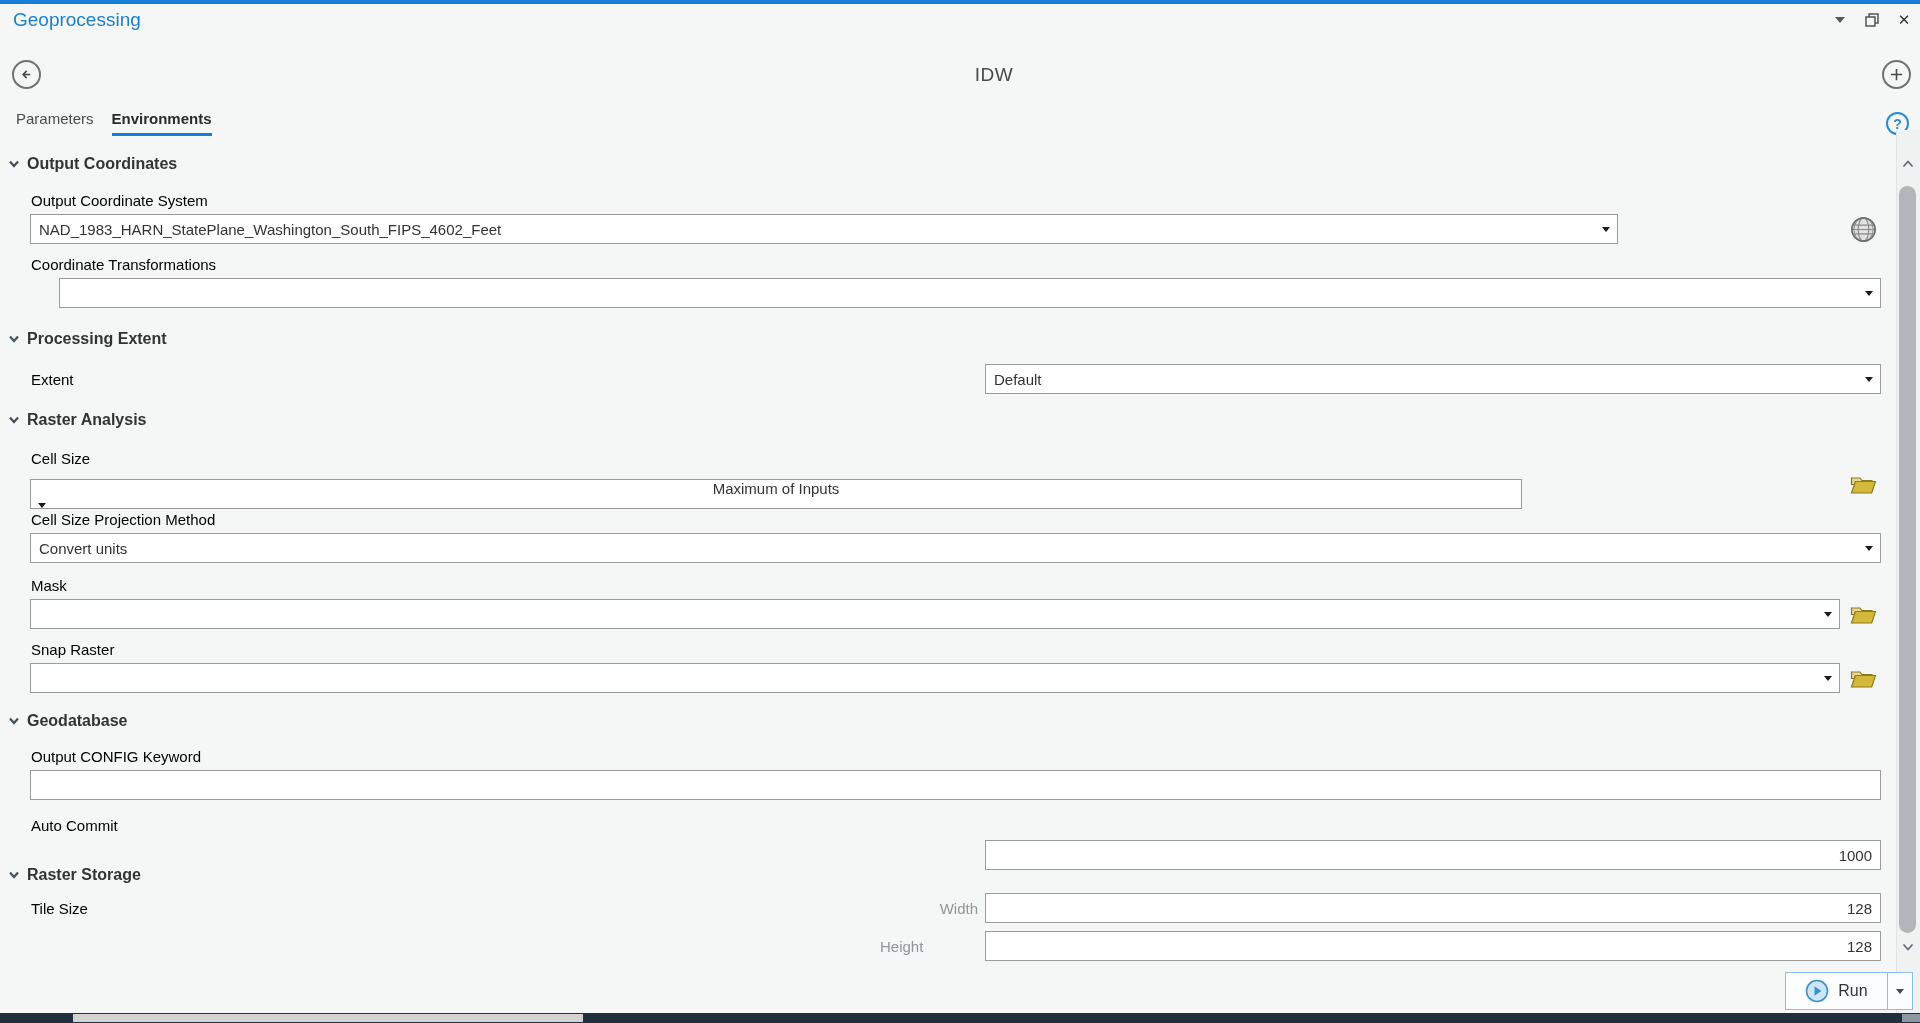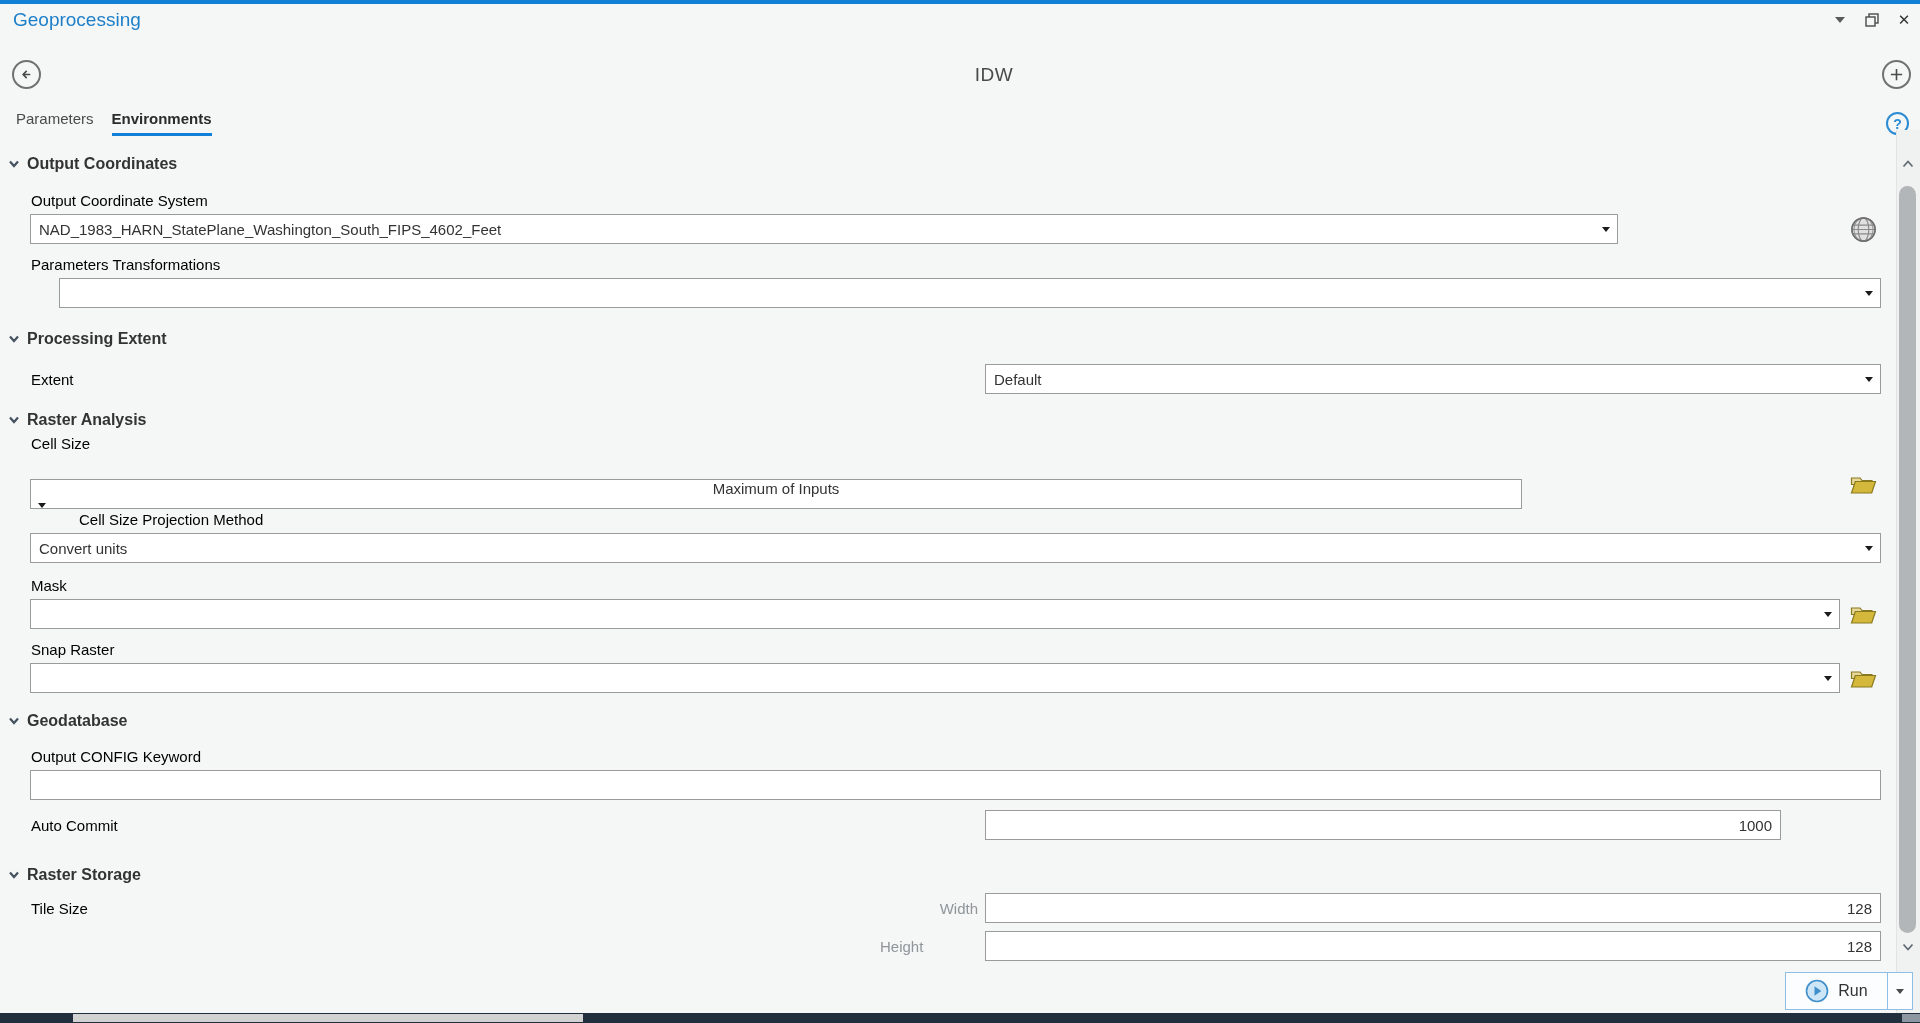--- a/index.html
+++ b/index.html
@@ -149,21 +149,21 @@
   <div class="abs icon-btn" style="left:1848px; top:215px; width:30px; height:28px;">
     <svg width="27" height="27" viewBox="0 0 28 28">
       <circle cx="14" cy="14" r="12" fill="#e0e0e0" stroke="#7d7d7d" stroke-width="1.5"></circle>
       <ellipse cx="14" cy="14" rx="5.5" ry="12" fill="none" stroke="#8a8a8a" stroke-width="1.2"></ellipse>
       <ellipse cx="14" cy="14" rx="10" ry="12" fill="none" stroke="#8a8a8a" stroke-width="1"></ellipse>
       <path d="M2.5 9.5 H25.5 M2 14 H26 M2.5 18.5 H25.5" stroke="#8a8a8a" stroke-width="1.2" fill="none"></path>
       <circle cx="14" cy="14" r="12" fill="none" stroke="#6f6f6f" stroke-width="1.6"></circle>
     </svg>
   </div>
 
-  <div class="abs lbl" style="left:31px; top:256px;">Parameters Transformations</div>
+  <div class="abs lbl" style="left:31px; top:256px;">Coordinate Transformations</div>
   <div class="abs combo" style="left:59px; top:278px; width:1822px;">
     <span class="val"></span>
     <span class="dd">
         <i class="dd-tri"></i>
       </span>
   </div>
 
   <div class="abs sec-h" style="left:8px; top:330px;">
     <svg width="12" height="10" viewBox="0 0 12 10">
       <path d="M2 2.5 L6 7 L10 2.5" fill="none" stroke="#44525f" stroke-width="2.2"></path>
@@ -179,35 +179,35 @@
       </span>
   </div>
 
   <div class="abs sec-h" style="left:8px; top:411px;">
     <svg width="12" height="10" viewBox="0 0 12 10">
       <path d="M2 2.5 L6 7 L10 2.5" fill="none" stroke="#44525f" stroke-width="2.2"></path>
     </svg>
     <span>Raster Analysis</span>
   </div>
 
-  <div class="abs lbl" style="left:31px; top:435px;">Cell Size</div>
+  <div class="abs lbl" style="left:31px; top:450px;">Cell Size</div>
   <div class="abs combo" style="left:30px; top:479px; width:1492px;flex-direction:column;">
     <span class="val">Maximum of Inputs</span>
     <span class="dd">
         <i class="dd-tri"></i>
       </span>
   </div>
   <div class="abs icon-btn" style="left:1849px; top:472px; width:28px; height:24px;">
     <svg width="27" height="22" viewBox="0 0 27 22">
       <path d="M1.5 5 h8.5 l2 2.5 h10 v4 h-20.5 z" fill="#e6d79a" stroke="#8a7a1e" stroke-width="1.2"></path>
       <path d="M1.5 20 L5.3 8.5 h20.2 L21.7 20 z" fill="#d4b83c" stroke="#8a7a1e" stroke-width="1.2"></path>
     </svg>
   </div>
 
-  <div class="abs lbl" style="left:31px; top:511px;margin-left:48px;">Cell Size Projection Method</div>
+  <div class="abs lbl" style="left:31px; top:511px;">Cell Size Projection Method</div>
   <div class="abs combo" style="left:30px; top:533px; width:1851px;">
     <span class="val">Convert units</span>
     <span class="dd">
         <i class="dd-tri"></i>
       </span>
   </div>
 
   <div class="abs lbl" style="left:31px; top:577px;">Mask</div>
   <div class="abs combo" style="left:30px; top:599px; width:1810px;">
     <span class="val"></span>
@@ -242,21 +242,21 @@
     </svg>
     <span>Geodatabase</span>
   </div>
 
   <div class="abs lbl" style="left:31px; top:748px;">Output CONFIG Keyword</div>
   <div class="abs ifield" style="left:30px; top:770px; width:1851px;">
     <input type="text" value="" style="">
   </div>
 
   <div class="abs lbl" style="left:31px; top:817px;">Auto Commit</div>
-  <div class="abs ifield" style="left:985px; top:810px; width:796px;">
+  <div class="abs ifield" style="left:985px; top:840px; width:896px;">
     <input type="text" class="t-right" value="1000" style="">
   </div>
 
   <div class="abs sec-h" style="left:8px; top:858px;margin-top:8px;">
     <svg width="12" height="10" viewBox="0 0 12 10">
       <path d="M2 2.5 L6 7 L10 2.5" fill="none" stroke="#44525f" stroke-width="2.2"></path>
     </svg>
     <span>Raster Storage</span>
   </div>
 

